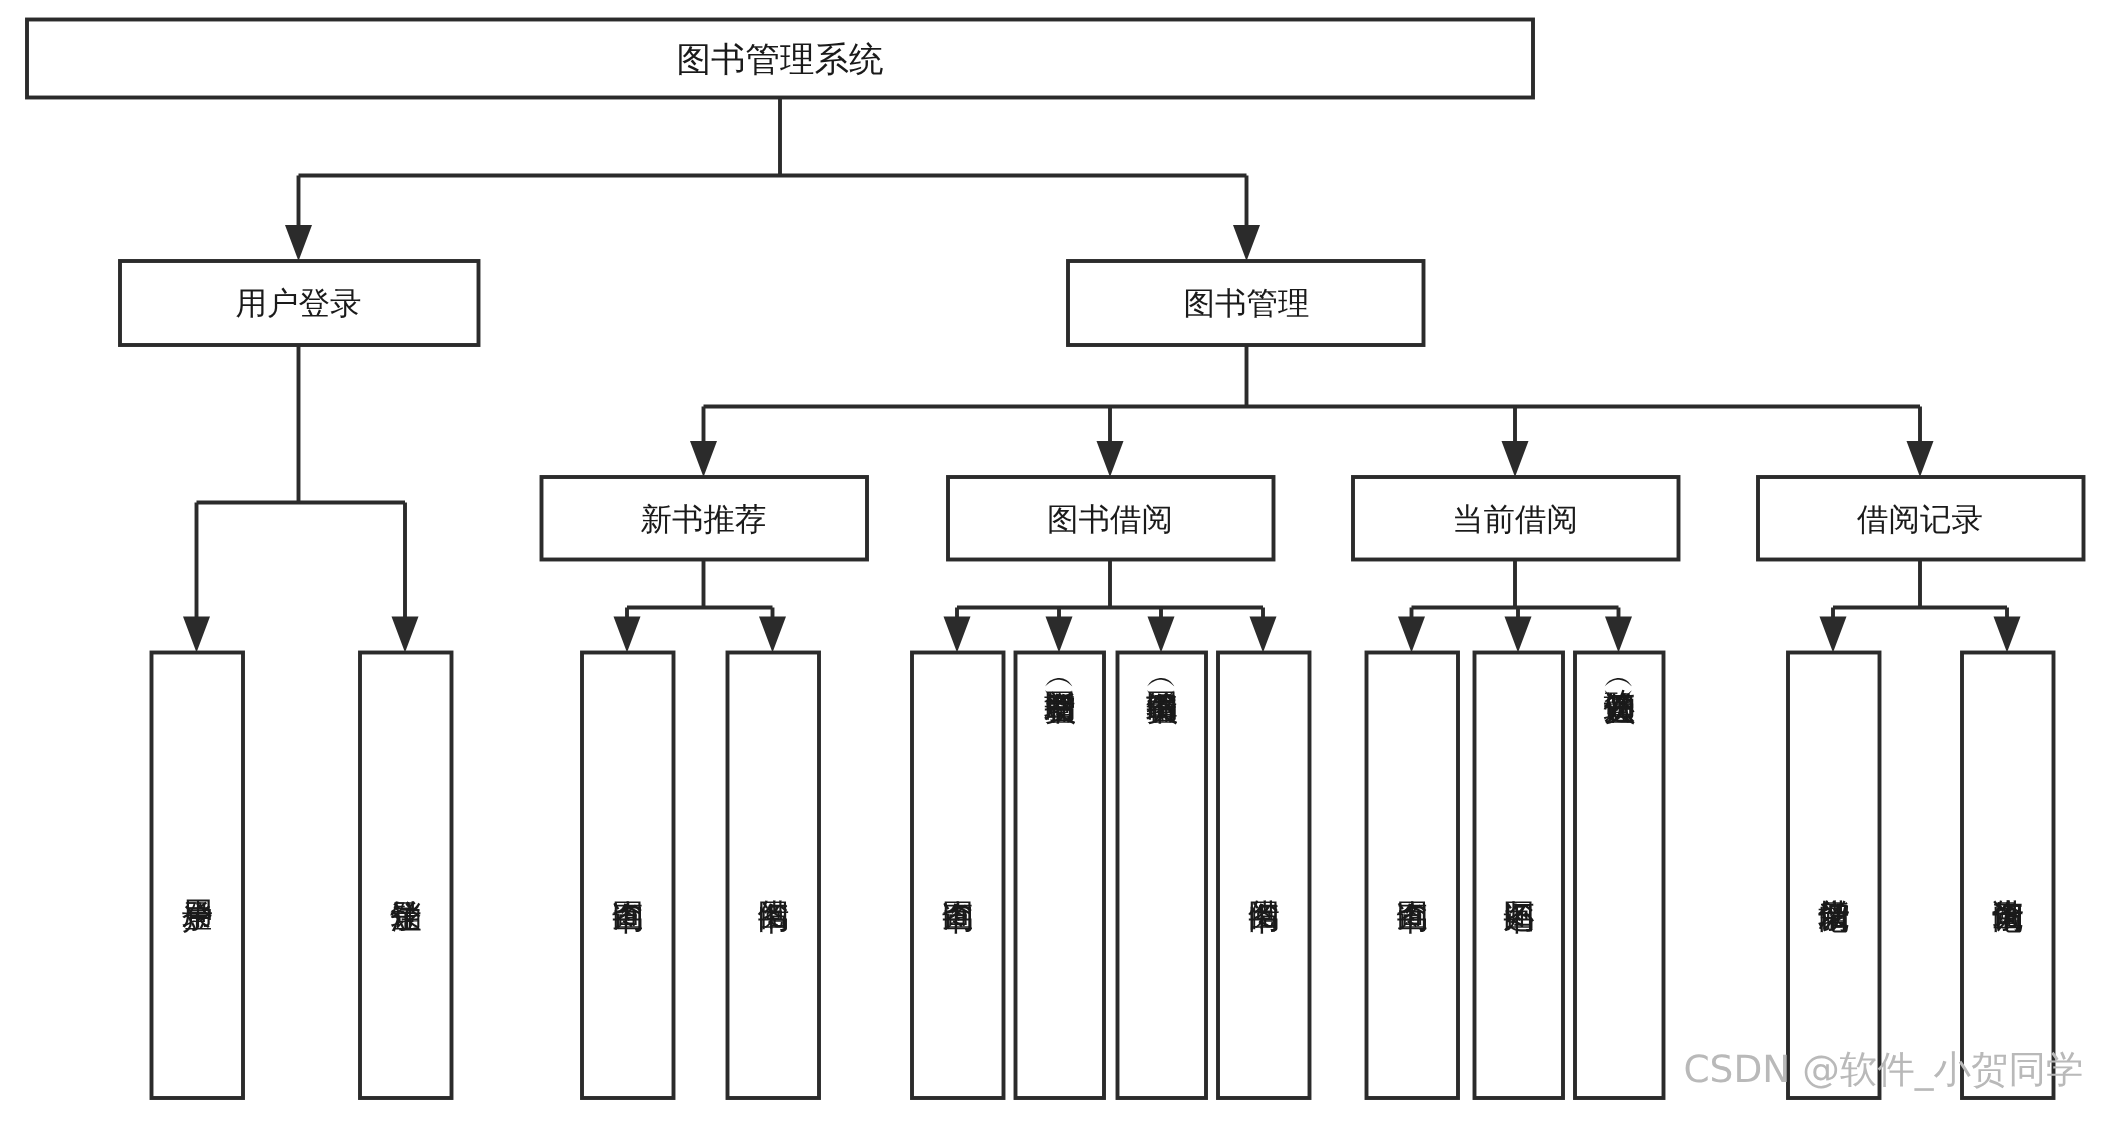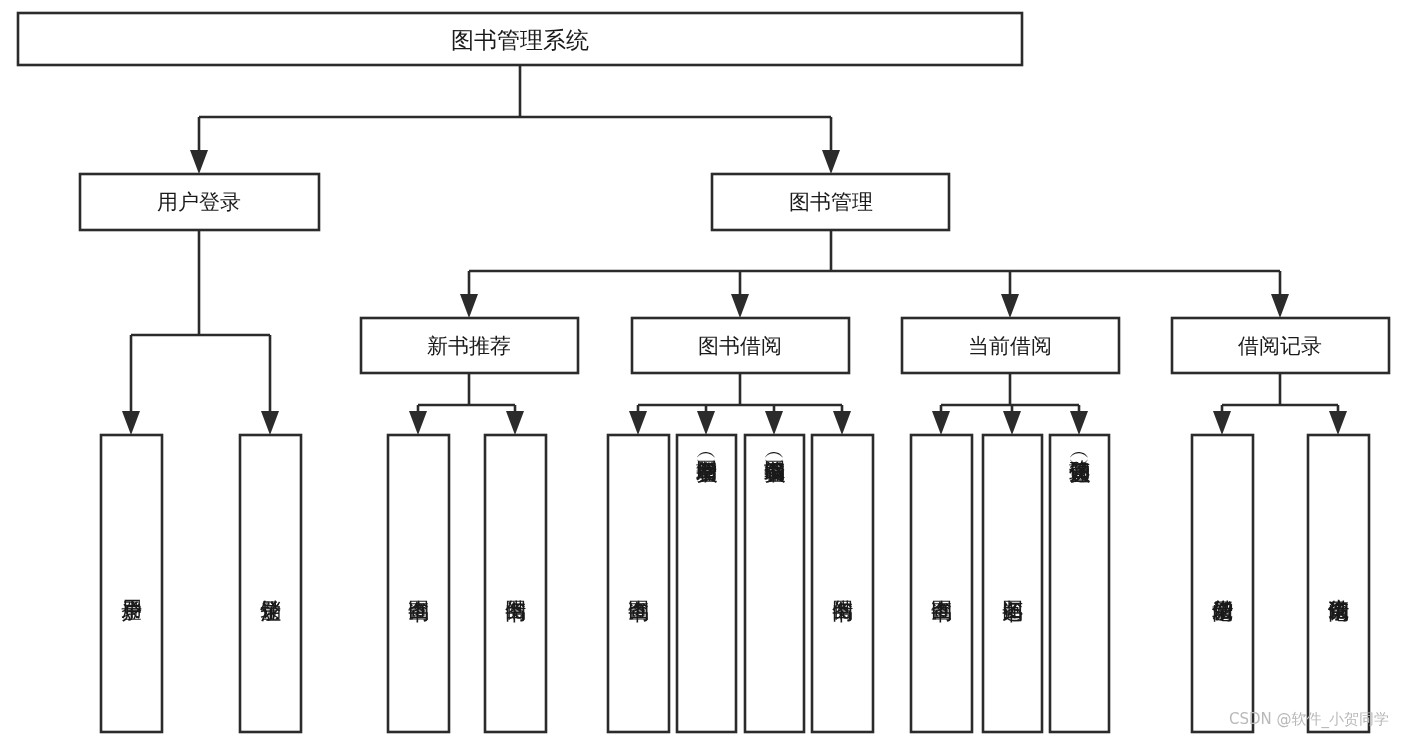--- a/index.html
+++ b/index.html
@@ -69,21 +69,21 @@
     color: #1a1a1a;
     letter-spacing: 0.5px;
     white-space: nowrap;
     text-align: center;
   }
   .watermark {
     position: absolute;
     right: 16px;
     bottom: 6px;
     font-family: "DejaVu Sans", "Liberation Sans", sans-serif;
-    font-size: 15px;
+    font-size: 25px;
     color: #b9b9b9;
     white-space: nowrap;
     pointer-events: none;
   }
 </style>
 </head>
 <body>
 
 <div id="diagram-root">
 

